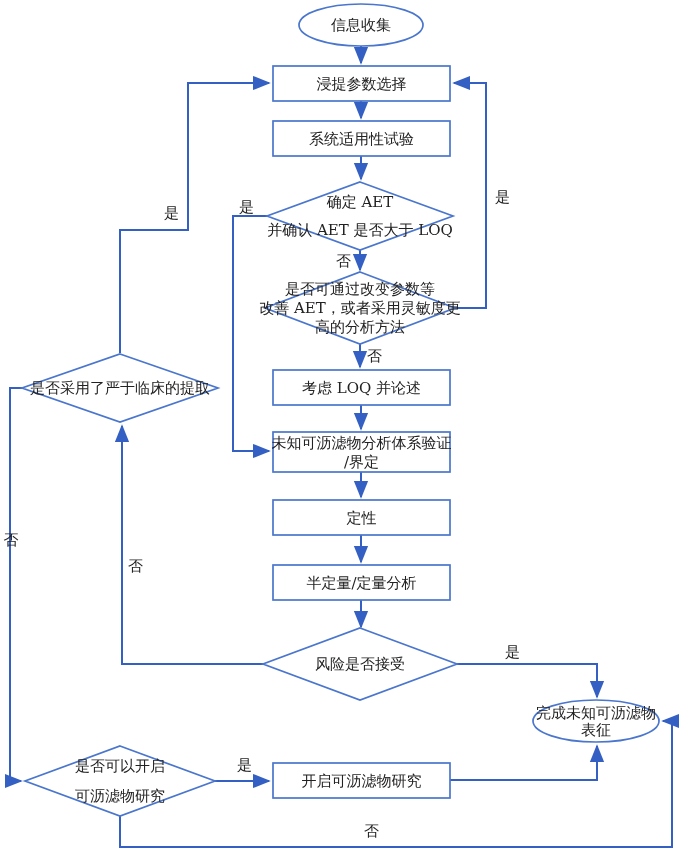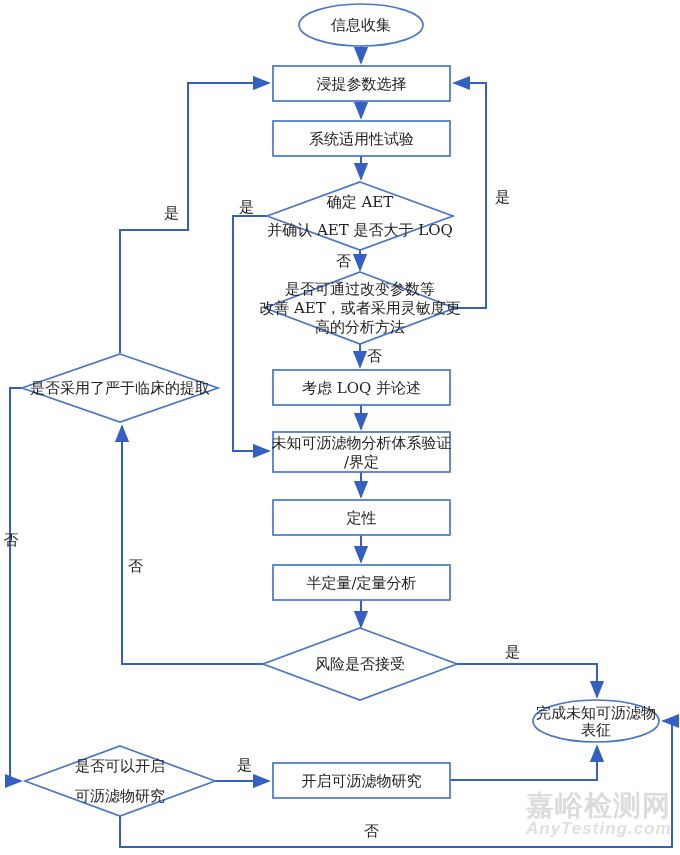--- a/index.html
+++ b/index.html
@@ -149,17 +149,13 @@
           <text x="361.5" y="785.5" text-anchor="middle">开启可沥滤物研究</text>
         </g>
         <g>
           <ellipse cx="596" cy="721" rx="63" ry="21" fill="#ffffff" stroke="#4a76cd" stroke-width="1.7"></ellipse>
           <text x="596" y="717.5" text-anchor="middle">完成未知可沥滤物</text>
           <text x="596" y="734.5" text-anchor="middle">表征</text>
         </g>
       </g>
   </svg>
 
-  <div class="watermark">
-    <div class="wm1">嘉峪检测网</div>
-    <div class="wm2">AnyTesting.com</div>
-  </div>
 </div>
 
 </body></html>

